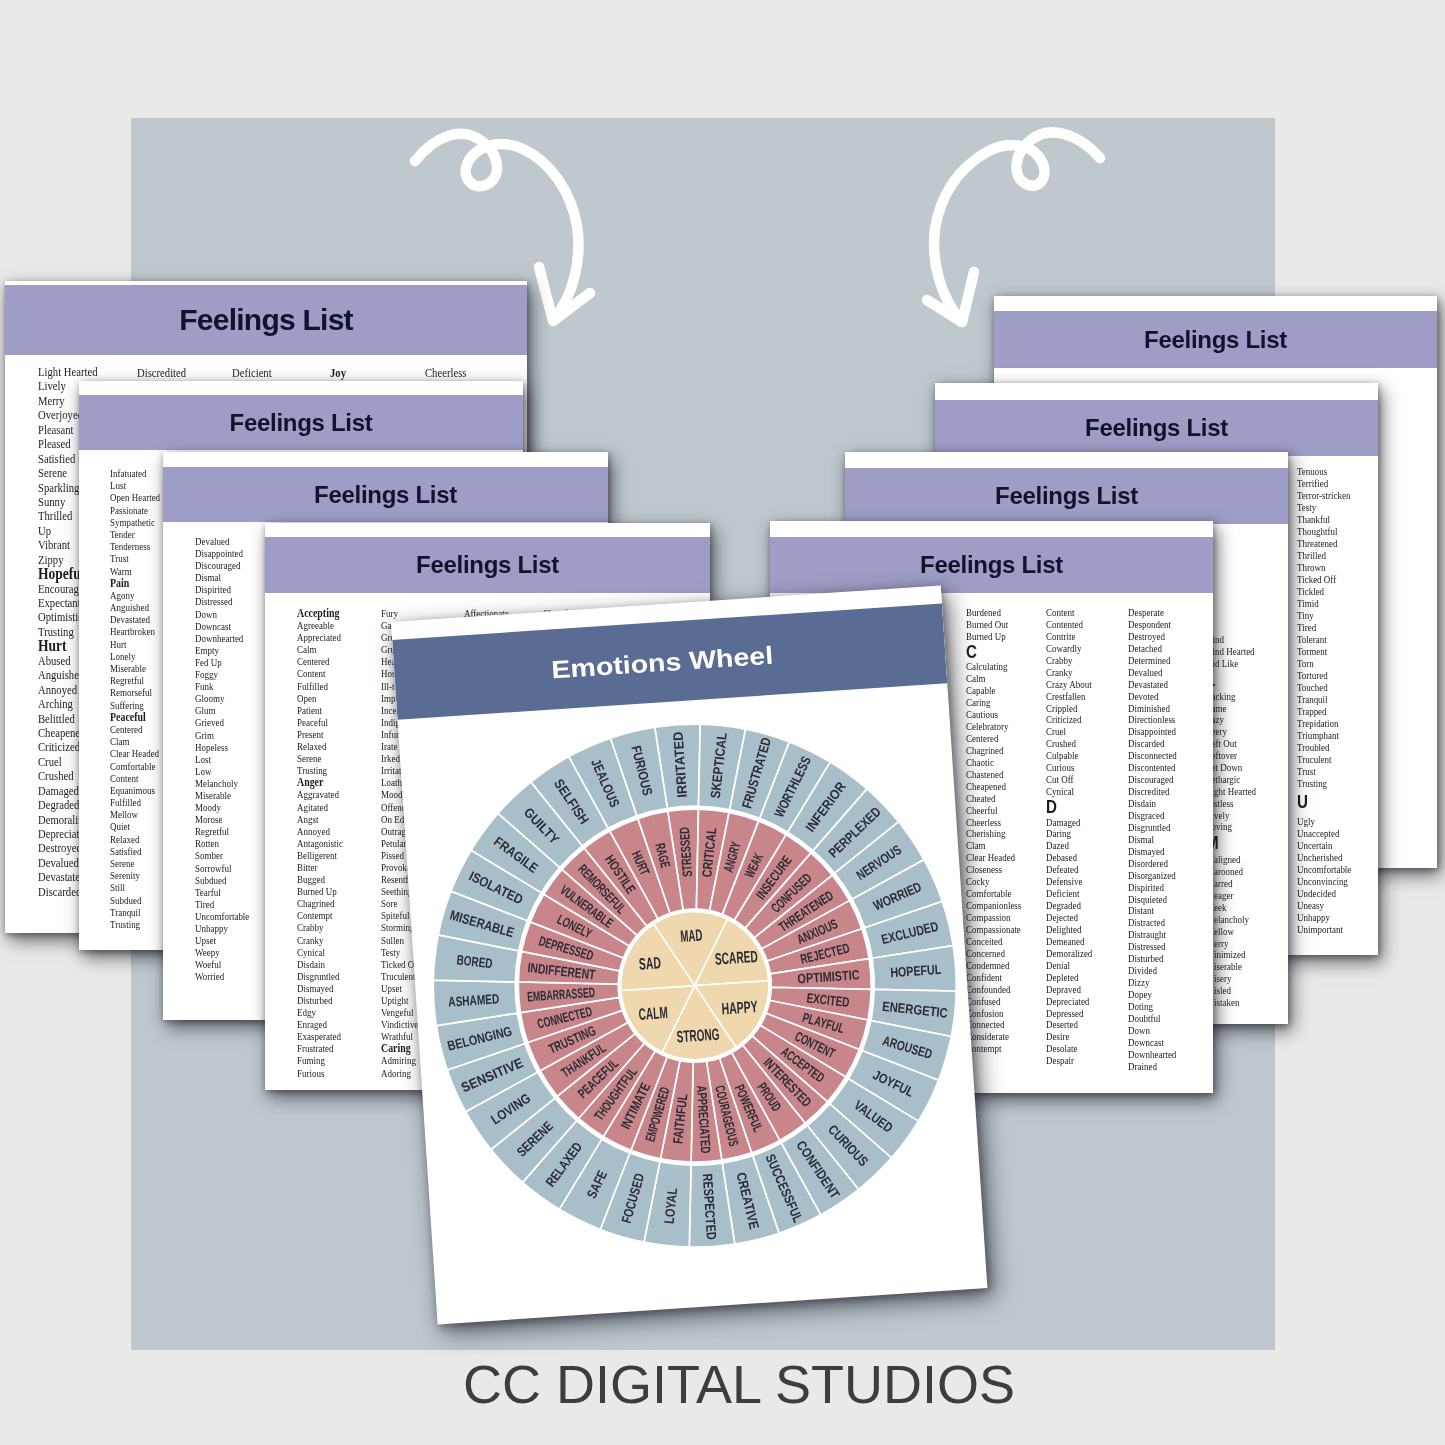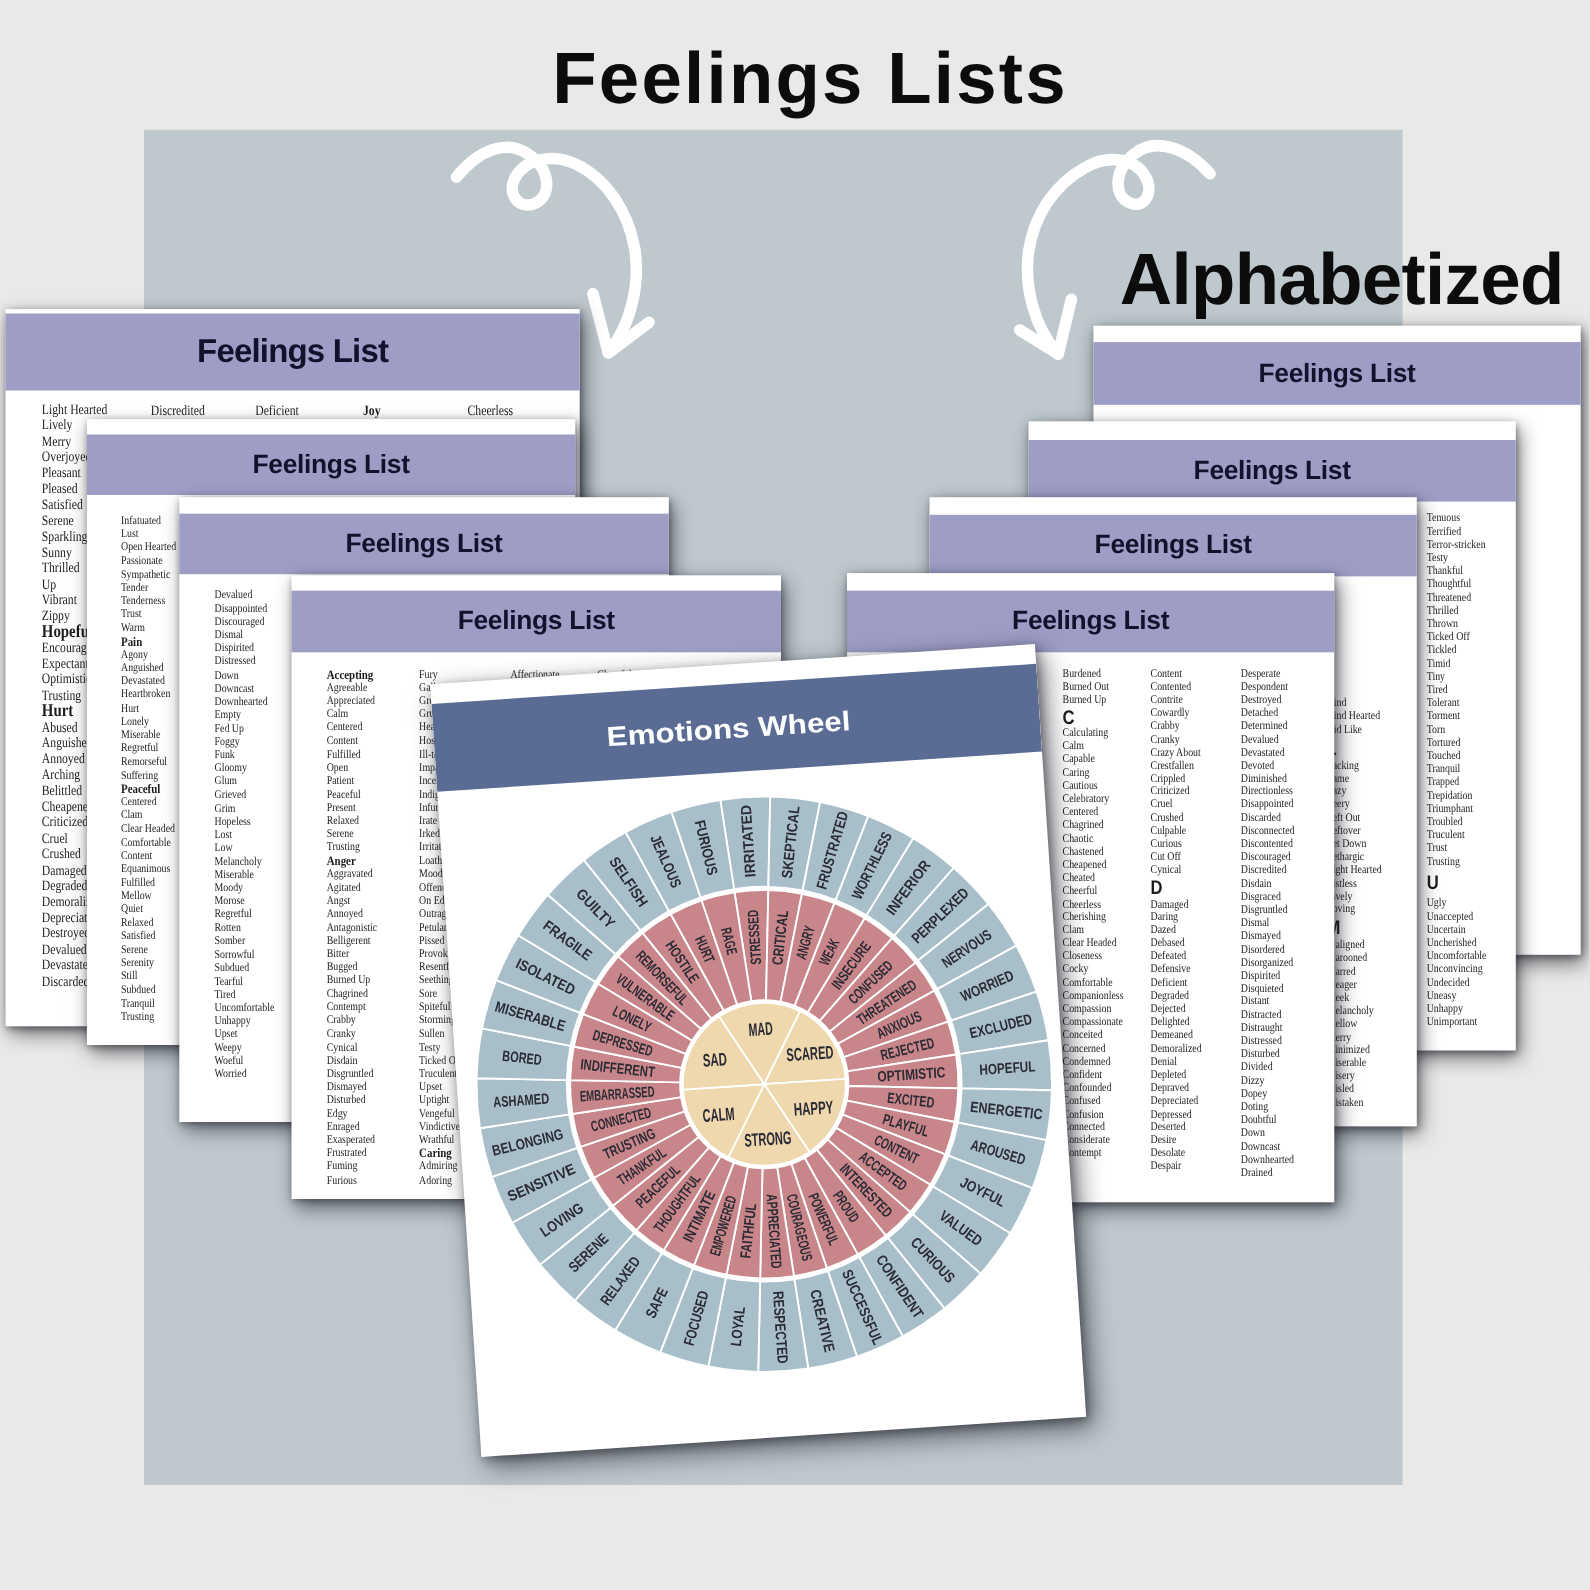--- a/index.html
+++ b/index.html
@@ -3,22 +3,20 @@
 html,body{margin:0;padding:0}
 #c{position:relative;width:1445px;height:1445px;background:#e9e9e8;overflow:hidden;font-family:'Liberation Sans',sans-serif}
 #rect{position:absolute;left:131px;top:118px;width:1144px;height:1232px;background:#bec8cd}
 .pg{position:absolute;background:#ffffff}
 .bd{position:absolute;left:0;right:0;background:#9d9dc6;color:#12122c;text-align:center;display:flex;align-items:center;justify-content:center;font-weight:bold}
 .col{position:absolute;font-family:'Liberation Serif',serif;color:#1c1c1c;white-space:nowrap}
 .t{position:absolute;font-weight:bold;color:#0c0c0c;white-space:nowrap}
 </style></head><body>
 <div id="c">
     <div id="rect"></div>
-    <div class="t" id="tmain" style="left:502px;top:33px;font-size:66px;letter-spacing:2.05px">Feelings Lists</div>
-    <div class="t" id="talpha" style="left:1018px;top:215px;font-size:66px;letter-spacing:-0.6px">Alphabetized</div>
     <svg width="1445" height="1445" viewBox="0 0 1445 1445" style="position:absolute;left:0;top:0">
 <g fill="none" stroke="#ffffff" stroke-width="10.5" stroke-linecap="round" stroke-linejoin="round">
 <path d="M415,161 C436,135 461,127 480,140 C500,153 502,176 488,184 C474,192 460,178 468,162 C477,145 502,139 523,149 C551,162 571,192 577,226 C582,257 574,296 553,320"></path>
 <path d="M539,267 L553,321 L590,293"></path>
 <path d="M1100,158 C1078,133 1049,125 1031,140 C1013,154 1012,177 1026,184 C1040,191 1050,175 1041,160 C1031,143 1006,141 987,152 C958,168 940,196 935,229 C931,261 940,297 962,322"></path>
 <path d="M927,300 L962,322 L974,272"></path>
 </g>
     </svg>
     <div class="pg" style="left:5px;top:281px;width:522px;height:652px;box-shadow:4px 7px 17px rgba(22,22,32,.62), 1px 2px 6px rgba(22,22,32,.4)">
       <div class="bd" style="top:4px;height:70px;">
@@ -633,12 +631,13 @@
         <text x="60.9" y="344.5" dy="4.6" text-anchor="middle" font-family="Liberation Sans,sans-serif" font-weight="bold" font-size="13.6" fill="#2b2b35" textLength="36" lengthAdjust="spacingAndGlyphs" transform="rotate(370,60.9,344.5)">BORED</text>
         <text x="70.9" y="307.2" dy="4.6" text-anchor="middle" font-family="Liberation Sans,sans-serif" font-weight="bold" font-size="13.6" fill="#2b2b35" textLength="66" lengthAdjust="spacingAndGlyphs" transform="rotate(380,70.9,307.2)">MISERABLE</text>
         <text x="87.2" y="272.2" dy="4.6" text-anchor="middle" font-family="Liberation Sans,sans-serif" font-weight="bold" font-size="13.6" fill="#2b2b35" textLength="58" lengthAdjust="spacingAndGlyphs" transform="rotate(390,87.2,272.2)">ISOLATED</text>
         <text x="109.3" y="240.6" dy="4.6" text-anchor="middle" font-family="Liberation Sans,sans-serif" font-weight="bold" font-size="13.6" fill="#2b2b35" textLength="51" lengthAdjust="spacingAndGlyphs" transform="rotate(400,109.3,240.6)">FRAGILE</text>
         <text x="136.6" y="213.3" dy="4.6" text-anchor="middle" font-family="Liberation Sans,sans-serif" font-weight="bold" font-size="13.6" fill="#2b2b35" textLength="44" lengthAdjust="spacingAndGlyphs" transform="rotate(410,136.6,213.3)">GUILTY</text>
         <text x="168.2" y="191.2" dy="4.6" text-anchor="middle" font-family="Liberation Sans,sans-serif" font-weight="bold" font-size="13.6" fill="#2b2b35" textLength="51" lengthAdjust="spacingAndGlyphs" transform="rotate(420,168.2,191.2)">SELFISH</text>
         <text x="203.2" y="174.9" dy="4.6" text-anchor="middle" font-family="Liberation Sans,sans-serif" font-weight="bold" font-size="13.6" fill="#2b2b35" textLength="51" lengthAdjust="spacingAndGlyphs" transform="rotate(430,203.2,174.9)">JEALOUS</text>
         <text x="240.5" y="164.9" dy="4.6" text-anchor="middle" font-family="Liberation Sans,sans-serif" font-weight="bold" font-size="13.6" fill="#2b2b35" textLength="51" lengthAdjust="spacingAndGlyphs" transform="rotate(440,240.5,164.9)">FURIOUS</text>
       </svg>
     </div>
+    <div class="t" id="foot" style="left:463px;top:1353px;font-size:54px;font-weight:normal;color:#3d3d3f;letter-spacing:0.0px">CC DIGITAL STUDIOS</div>
   </div>
 </body></html>

